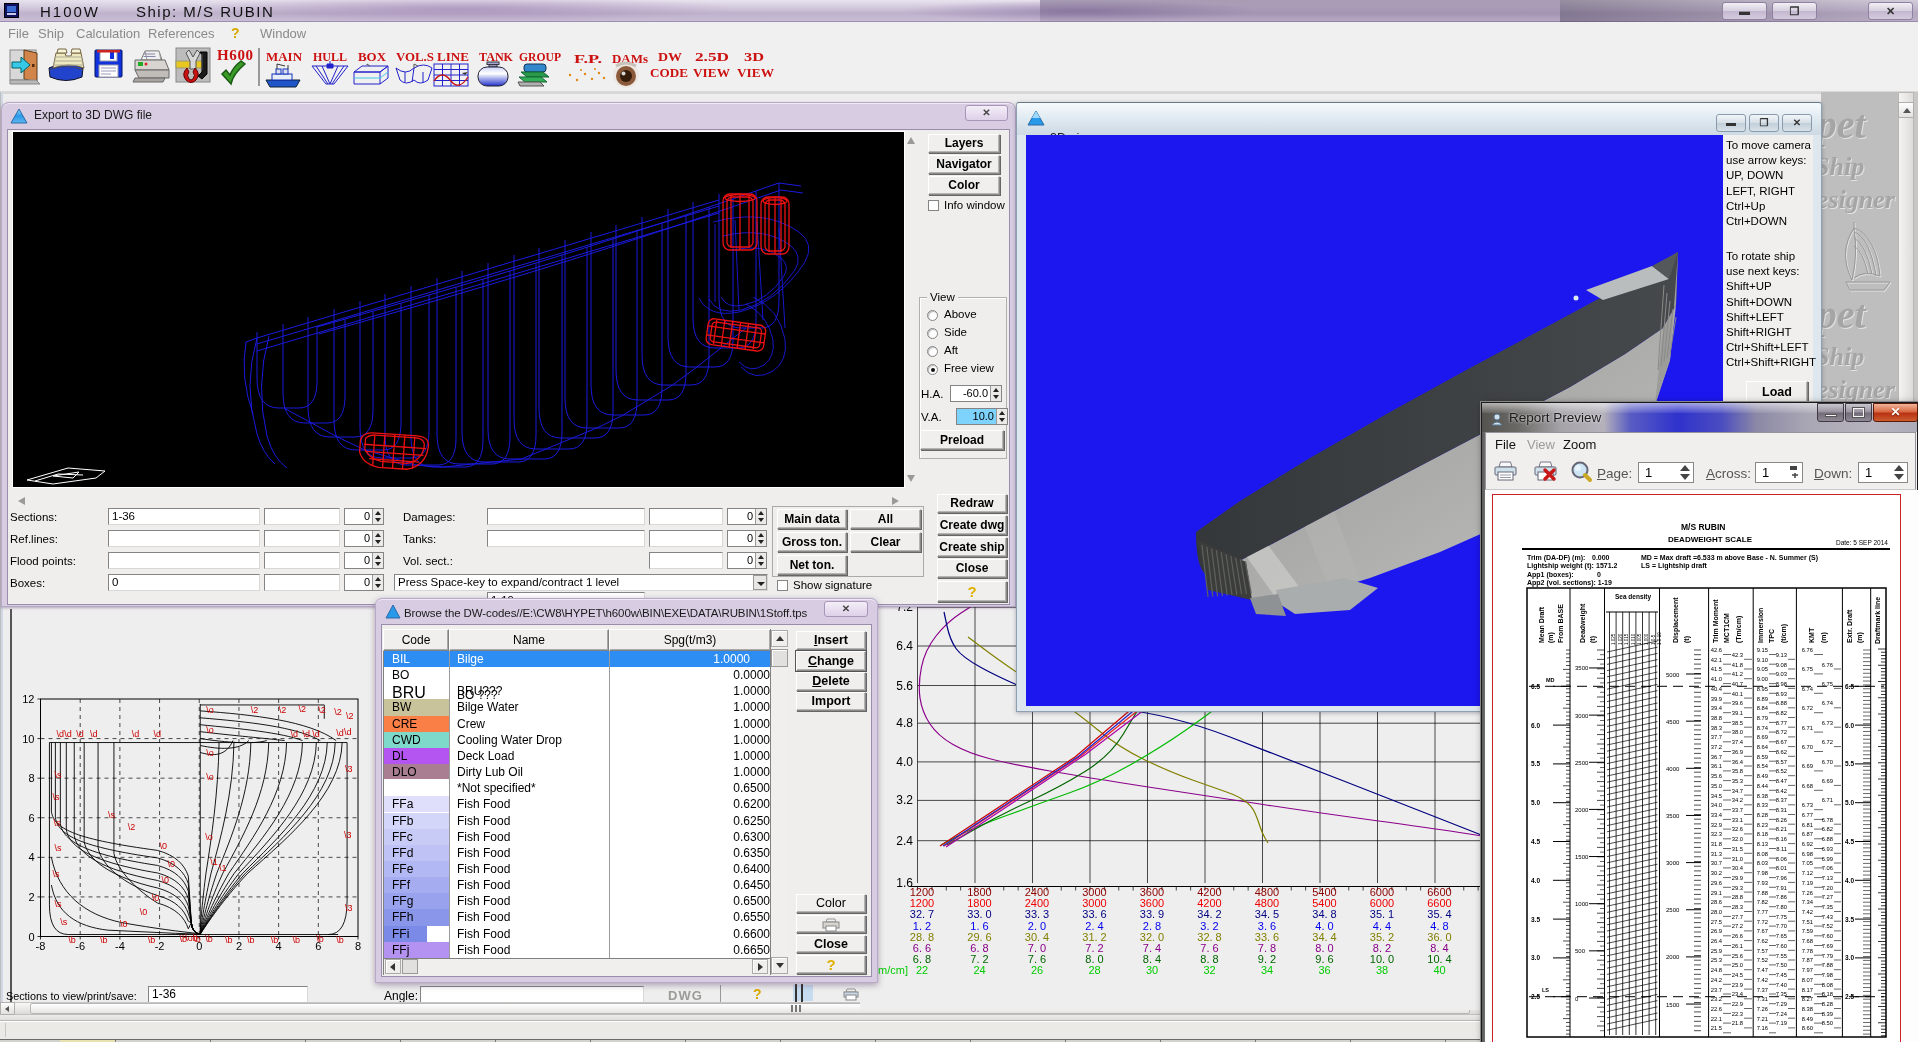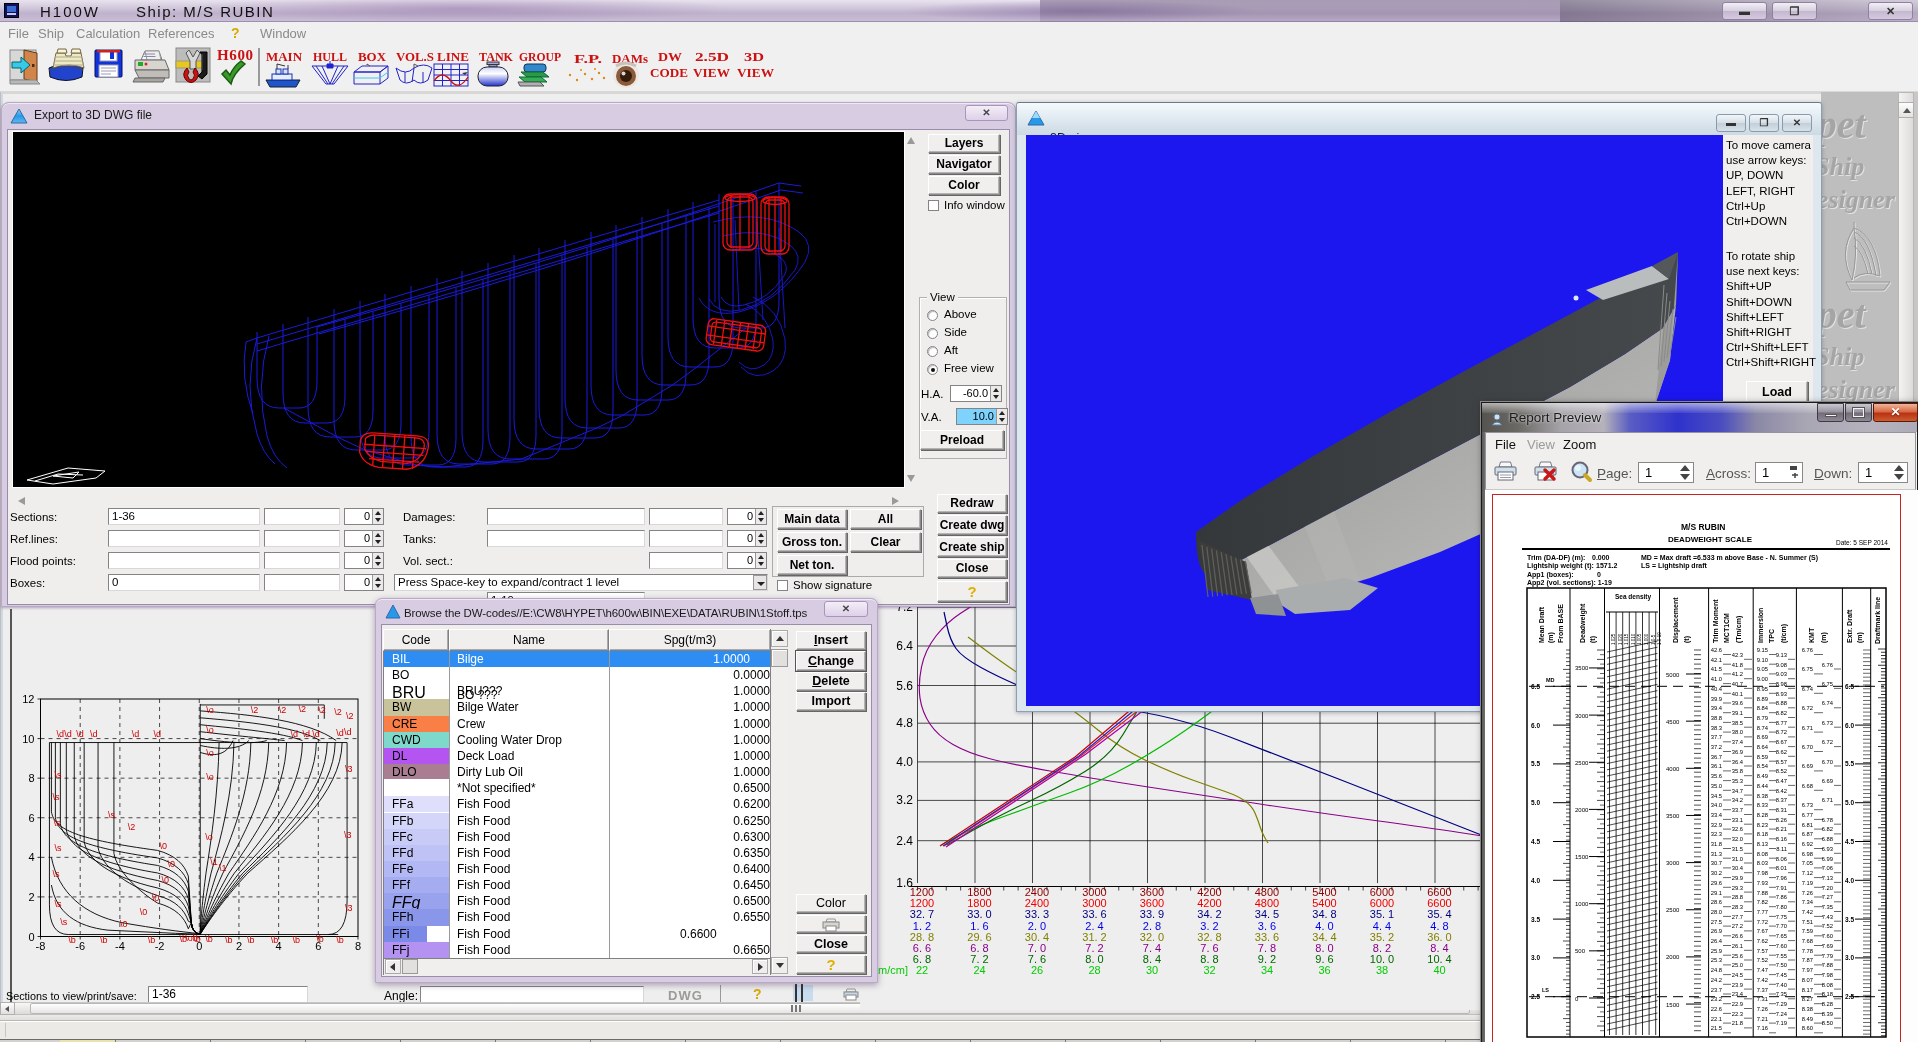--- a/index.html
+++ b/index.html
@@ -945,34 +945,34 @@
     <div style="position:absolute;left:8px;top:1px;font-size:12px;">FFe</div>
   </div>
 <div style="position:absolute;left:457px;top:861.95px;font-size:12px;color:#000;white-space:nowrap;">Fish Food</div>
 <div style="position:absolute;left:680px;top:861.95px;width:90px;text-align:right;font-size:12px;">0.6400</div>
 <div style="position:absolute;left:384px;top:877.0999999999999px;width:65px;height:16.15px;background:#a5adf0;">
     <div style="position:absolute;left:8px;top:1px;font-size:12px;">FFf</div>
   </div>
 <div style="position:absolute;left:457px;top:878.0999999999999px;font-size:12px;color:#000;white-space:nowrap;">Fish Food</div>
 <div style="position:absolute;left:680px;top:878.0999999999999px;width:90px;text-align:right;font-size:12px;">0.6450</div>
 <div style="position:absolute;left:384px;top:893.25px;width:65px;height:16.15px;background:#98a2ed;">
-    <div style="position:absolute;left:8px;top:1px;font-size:16px;font-style:italic;">FFg</div>
+    <div style="position:absolute;left:8px;top:1px;font-size:12px;">FFg</div>
   </div>
 <div style="position:absolute;left:457px;top:894.25px;font-size:12px;color:#000;white-space:nowrap;">Fish Food</div>
 <div style="position:absolute;left:680px;top:894.25px;width:90px;text-align:right;font-size:12px;">0.6500</div>
 <div style="position:absolute;left:384px;top:909.4px;width:65px;height:16.15px;background:#8a96ea;">
     <div style="position:absolute;left:8px;top:1px;font-size:12px;">FFh</div>
   </div>
 <div style="position:absolute;left:457px;top:910.4px;font-size:12px;color:#000;white-space:nowrap;">Fish Food</div>
 <div style="position:absolute;left:680px;top:910.4px;width:90px;text-align:right;font-size:12px;">0.6550</div>
 <div style="position:absolute;left:384px;top:925.55px;width:43px;height:16.15px;background:#7c8ae7;">
     <div style="position:absolute;left:8px;top:1px;font-size:12px;">FFi</div>
   </div>
 <div style="position:absolute;left:457px;top:926.55px;font-size:12px;color:#000;white-space:nowrap;">Fish Food</div>
-<div style="position:absolute;left:680px;top:926.55px;width:90px;text-align:left;font-size:12px;">0.6600</div>
+<div style="position:absolute;left:680px;top:926.55px;width:90px;text-align:right;font-size:12px;">0.6600</div>
 <div style="position:absolute;left:384px;top:941.7px;width:65px;height:32px;background:#b492f1;">
     <div style="position:absolute;left:8px;top:1px;font-size:12px;">FFj</div>
   </div>
 <div style="position:absolute;left:457px;top:942.7px;font-size:12px;color:#000;white-space:nowrap;">Fish Food</div>
 <div style="position:absolute;left:680px;top:942.7px;width:90px;text-align:right;font-size:12px;">0.6650</div>
 <div style="position:absolute;left:449px;top:651px;width:1px;height:307px;background:#9a9a9a;"></div>
 <div style="position:absolute;left:609px;top:651px;width:1px;height:307px;background:#9a9a9a;"></div>
 <div style="position:absolute;left:770px;top:629px;width:18px;height:346px;background:#f0efee;border-left:1px solid #808080;"></div>
 <div style="position:absolute;left:771px;top:630px;width:17px;height:17px;background:#efeeed;border:1px solid #aaa;box-shadow:inset 1px 1px 0 #fff;">
     <div style="position:absolute;left:4px;top:5px;width:0;height:0;border-left:4px solid transparent;border-right:4px solid transparent;border-bottom:5px solid #333;"></div>

